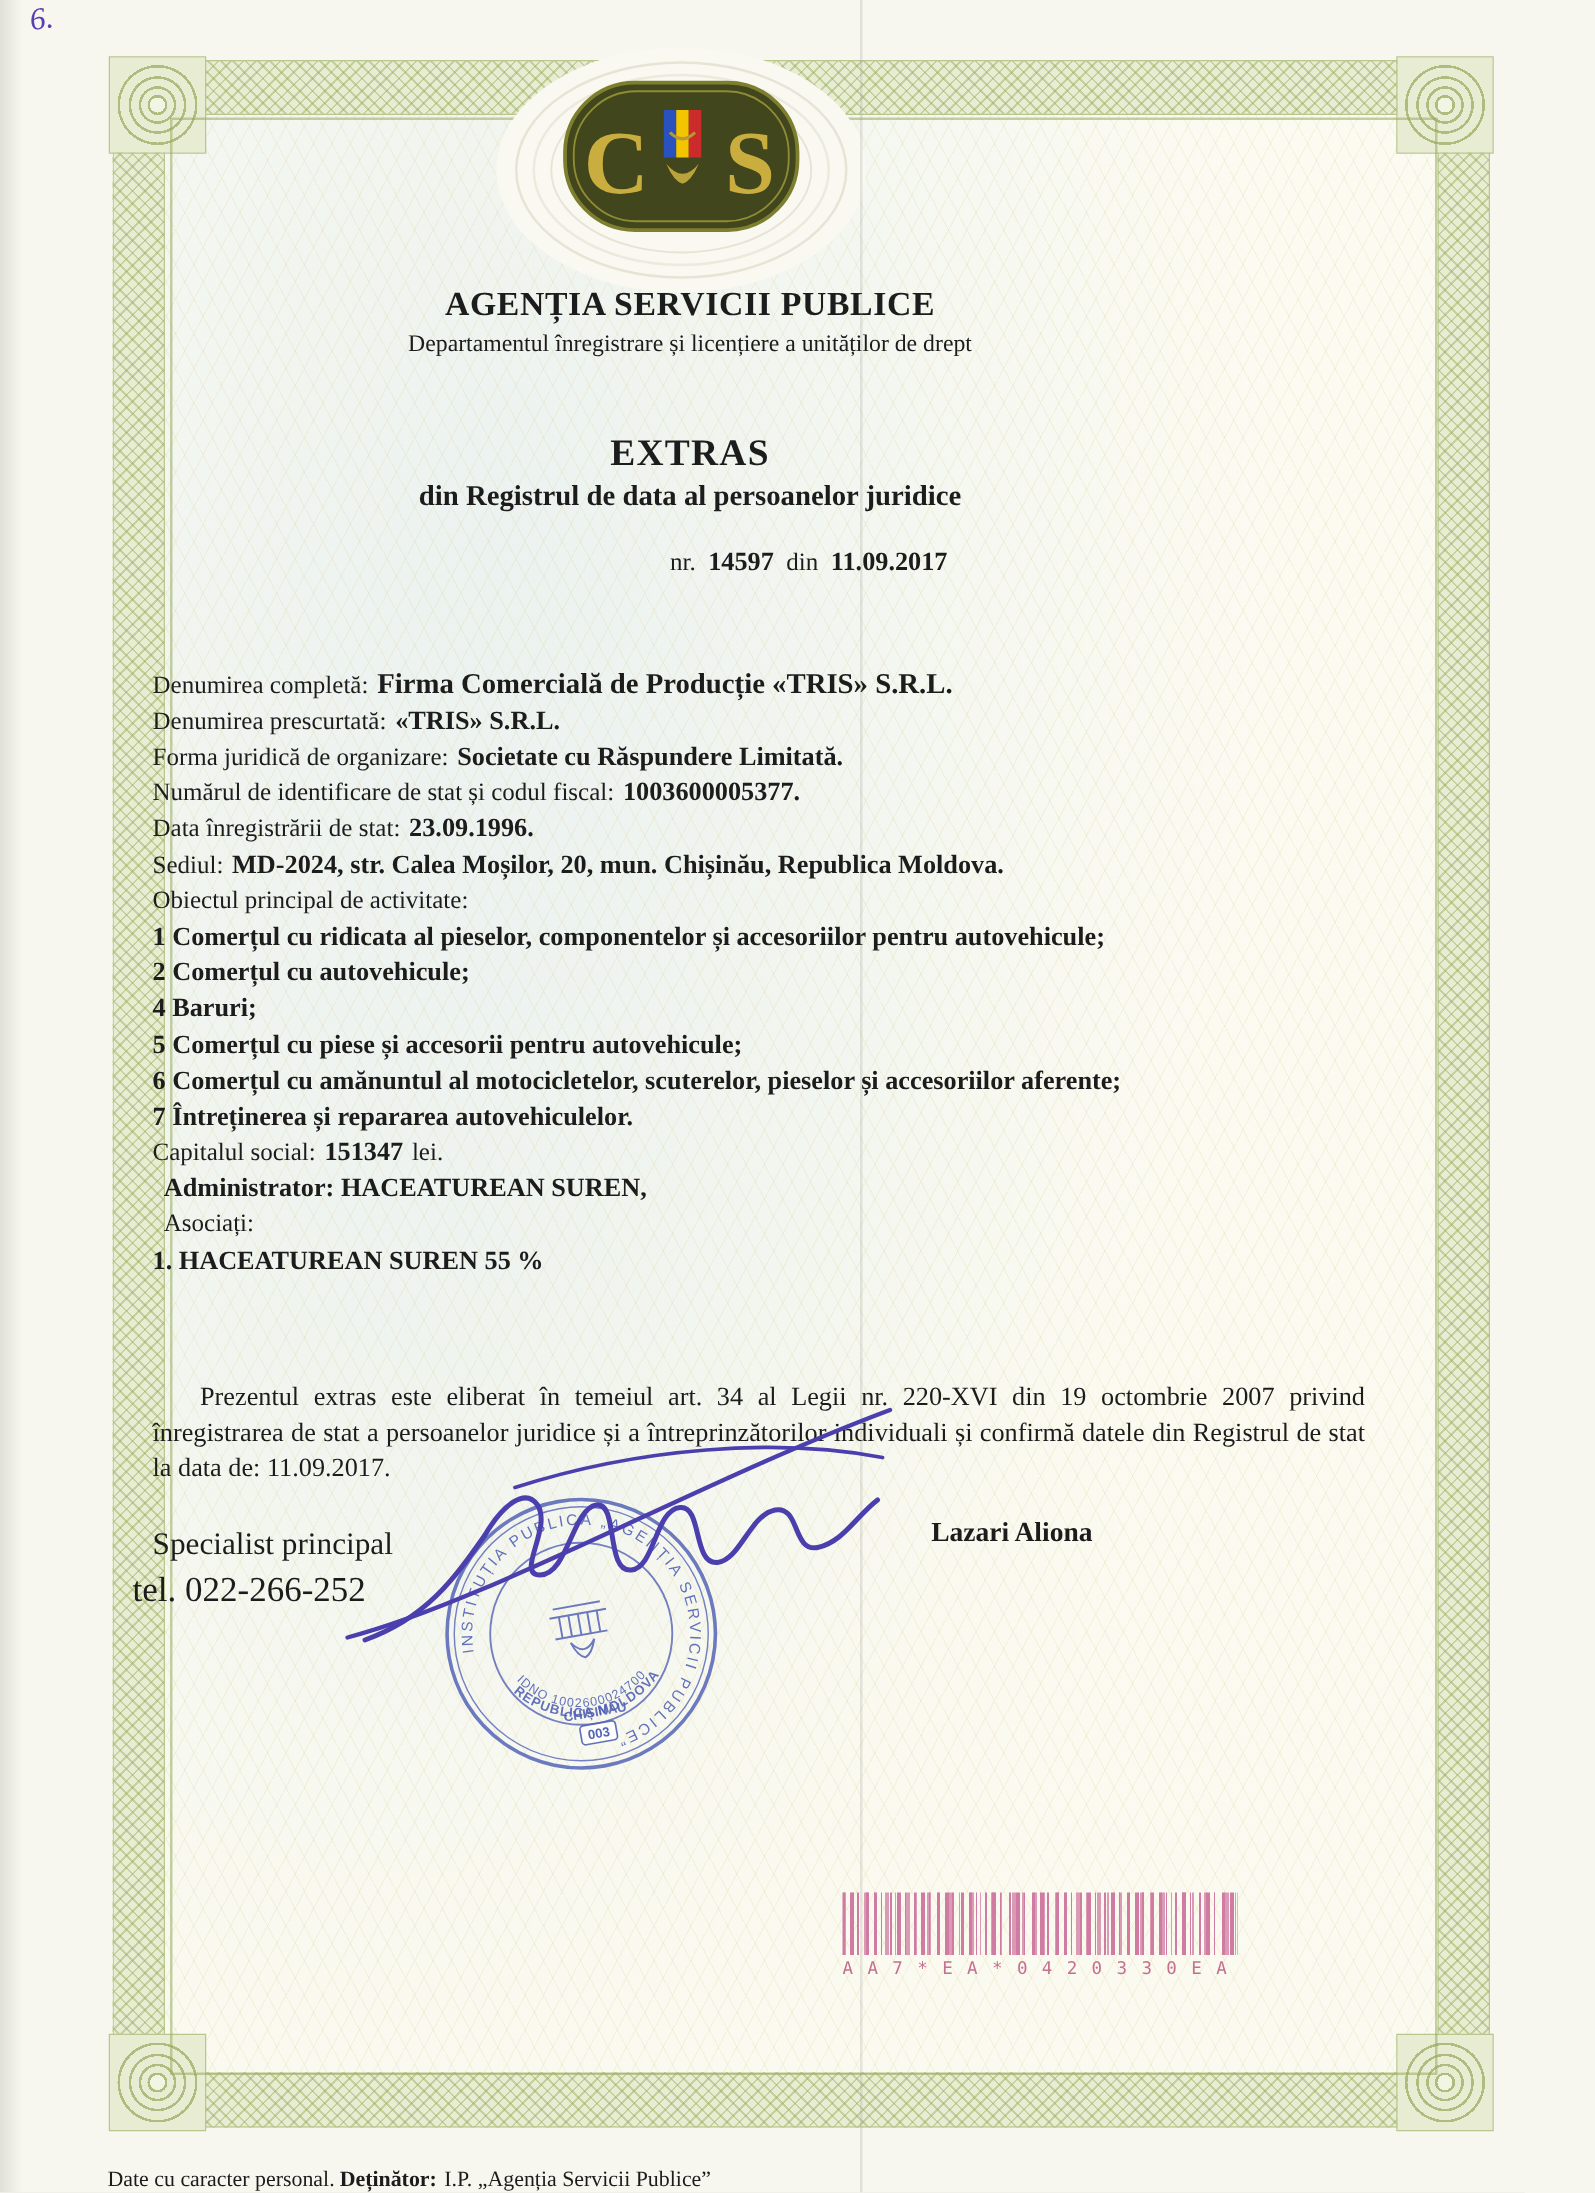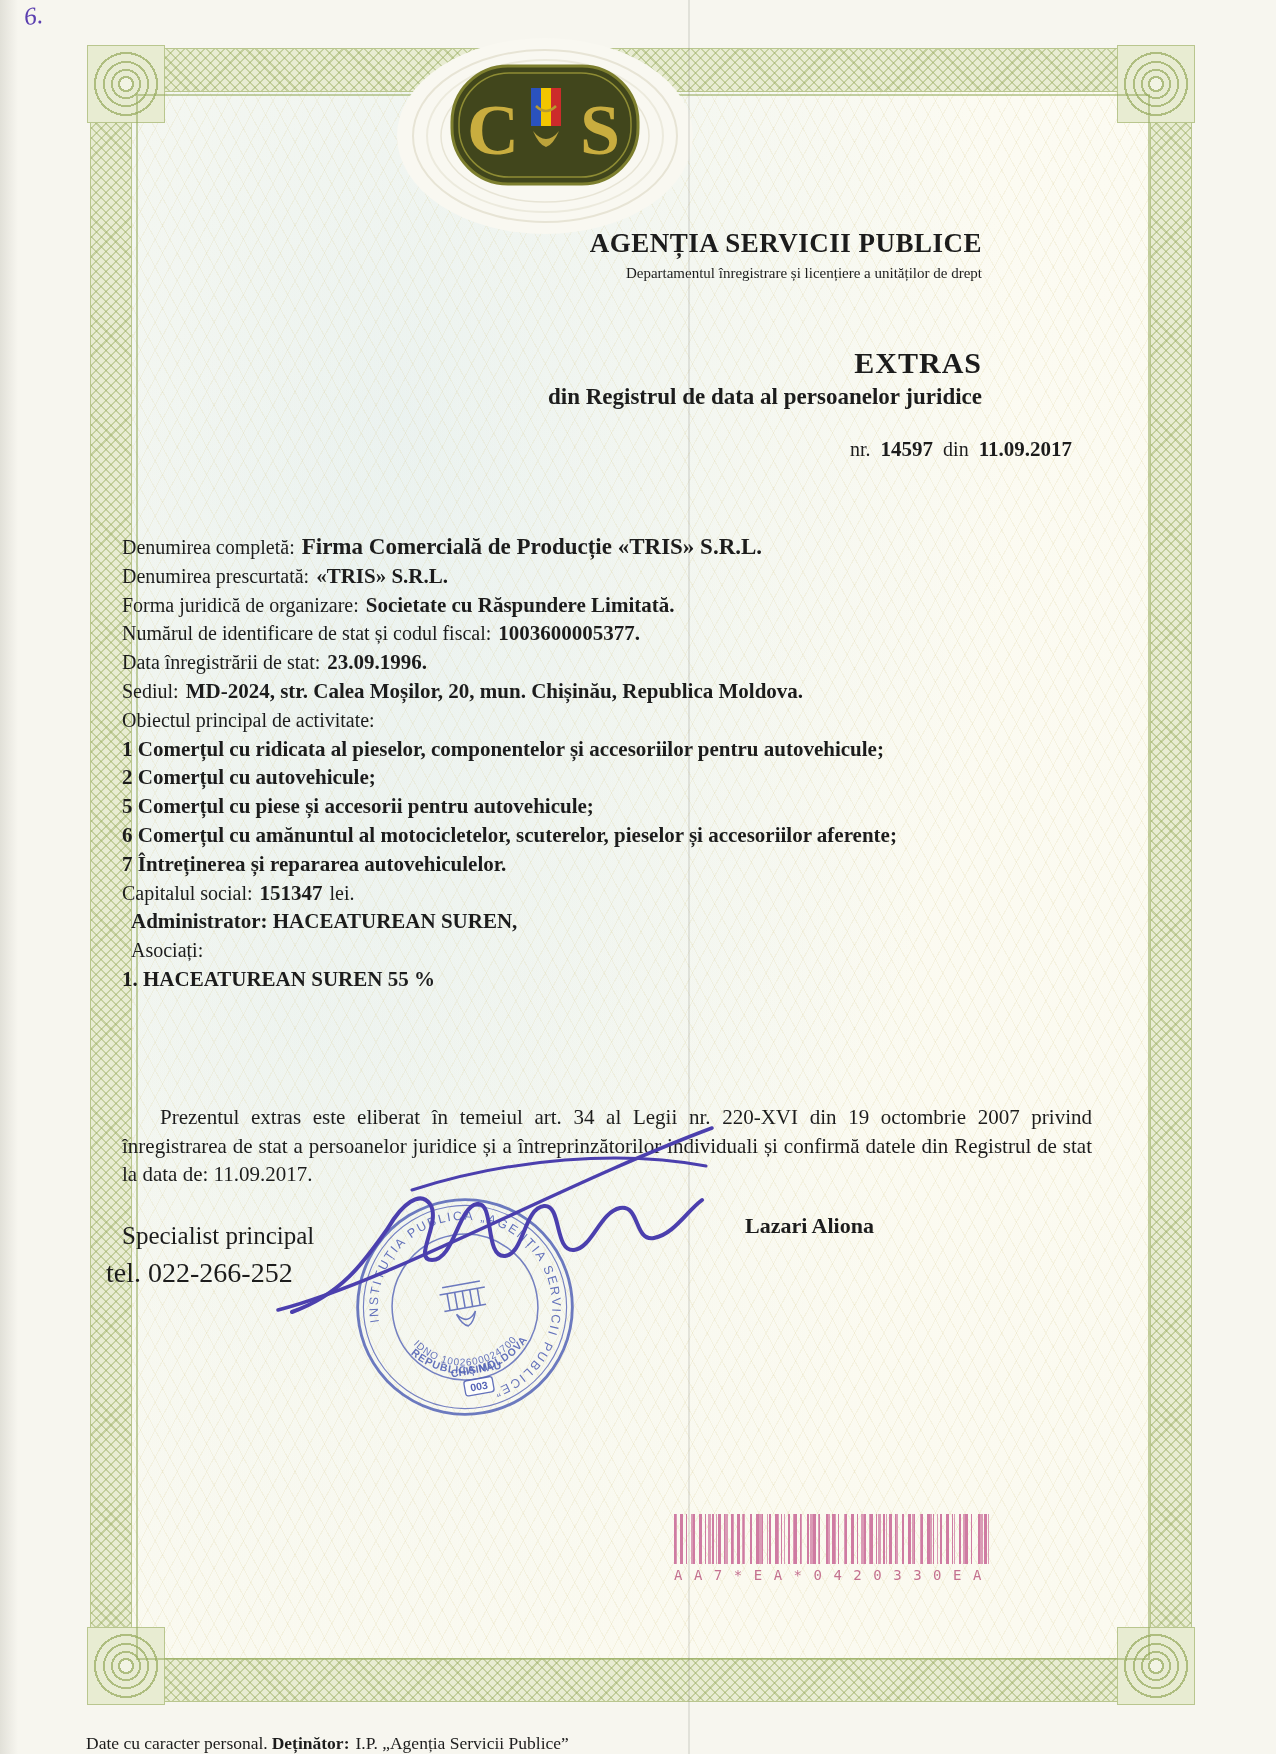--- a/index.html
+++ b/index.html
@@ -34,23 +34,23 @@
       radial-gradient(ellipse at 20% 60%, rgba(203,226,236,.18), rgba(203,226,236,0) 50%),
       linear-gradient(#fcfbf2,#fbfaf0);}
   .fold-line{position:absolute;left:688px;top:0;width:2px;height:100%;
     background:rgba(150,150,140,.22);z-index:4;}
   
   .handwritten-number{position:absolute;left:24px;top:2px;z-index:5;font-style:italic;
     font-size:25px;color:#5b3fb0;transform:rotate(-8deg);}
   
   .logo{position:absolute;left:393px;top:36px;z-index:3;}
   
-  .hdr{position:absolute;left:122px;width:860px;text-align:right;z-index:2;}
+  .hdr{position:absolute;left:122px;width:860px;text-align:center;z-index:2;}
   .agency-title{top:228px;font-size:27px;font-weight:700;letter-spacing:.5px;}
-  .agency-subtitle{top:265px;font-size:15px;}
+  .agency-subtitle{top:265px;font-size:19px;}
   .extras-title{top:346px;font-size:30px;font-weight:700;letter-spacing:1px;}
   .extras-subtitle{top:384px;font-size:23px;font-weight:700;}
   .extras-number{top:437px;font-size:20px;padding-left:95px;}
   .extras-number .num,.extras-number .date{font-weight:700;font-size:21px;}
   .extras-number span{margin:0 5px;}
   
   .details{position:absolute;left:122px;top:533px;width:980px;z-index:2;}
   .dline{height:28.8px;line-height:28.8px;white-space:nowrap;}
   .dline .lbl{font-size:20px;margin-right:7px;}
   .dline .val{font-size:21px;font-weight:700;}
@@ -130,20 +130,21 @@
   <div class="details">
     <div class="dline"><span class="lbl">Denumirea completă:</span><span class="val big">Firma Comercială de Producție «TRIS» S.R.L.</span></div>
     <div class="dline"><span class="lbl">Denumirea prescurtată:</span><span class="val">«TRIS» S.R.L.</span></div>
     <div class="dline"><span class="lbl">Forma juridică de organizare:</span><span class="val">Societate cu Răspundere Limitată.</span></div>
     <div class="dline"><span class="lbl">Numărul de identificare de stat și codul fiscal:</span><span class="val">1003600005377.</span></div>
     <div class="dline"><span class="lbl">Data înregistrării de stat:</span><span class="val">23.09.1996.</span></div>
     <div class="dline"><span class="lbl">Sediul:</span><span class="val">MD-2024, str. Calea Moșilor, 20, mun. Chișinău, Republica Moldova.</span></div>
     <div class="dline"><span class="lbl">Obiectul principal de activitate:</span></div>
     <div class="dline bold">1 Comerțul cu ridicata al pieselor, componentelor și accesoriilor pentru autovehicule;</div>
     <div class="dline bold">2 Comerțul cu autovehicule;</div>
+    <div class="dline bold">4 Baruri;</div>
     <div class="dline bold">5 Comerțul cu piese și accesorii pentru autovehicule;</div>
     <div class="dline bold">6 Comerțul cu amănuntul al motocicletelor, scuterelor, pieselor și accesoriilor aferente;</div>
     <div class="dline bold">7 Întreținerea și repararea autovehiculelor.</div>
     <div class="dline"><span class="lbl">Capitalul social:</span><span class="val">151347</span><span class="lbl" style="margin-left:7px">lei.</span></div>
     <div class="dline bold indent1">Administrator: HACEATUREAN SUREN,</div>
     <div class="dline indent1"><span class="lbl">Asociați:</span></div>
     <div class="dline bold">1. HACEATUREAN SUREN 55 %</div>
   </div>
 
   <p class="statement">Prezentul extras este eliberat în temeiul art. 34 al Legii nr. 220-XVI din 19 octombrie 2007 privind înregistrarea de stat a persoanelor juridice și a întreprinzătorilor individuali și confirmă datele din Registrul de stat la data de: 11.09.2017.</p>

